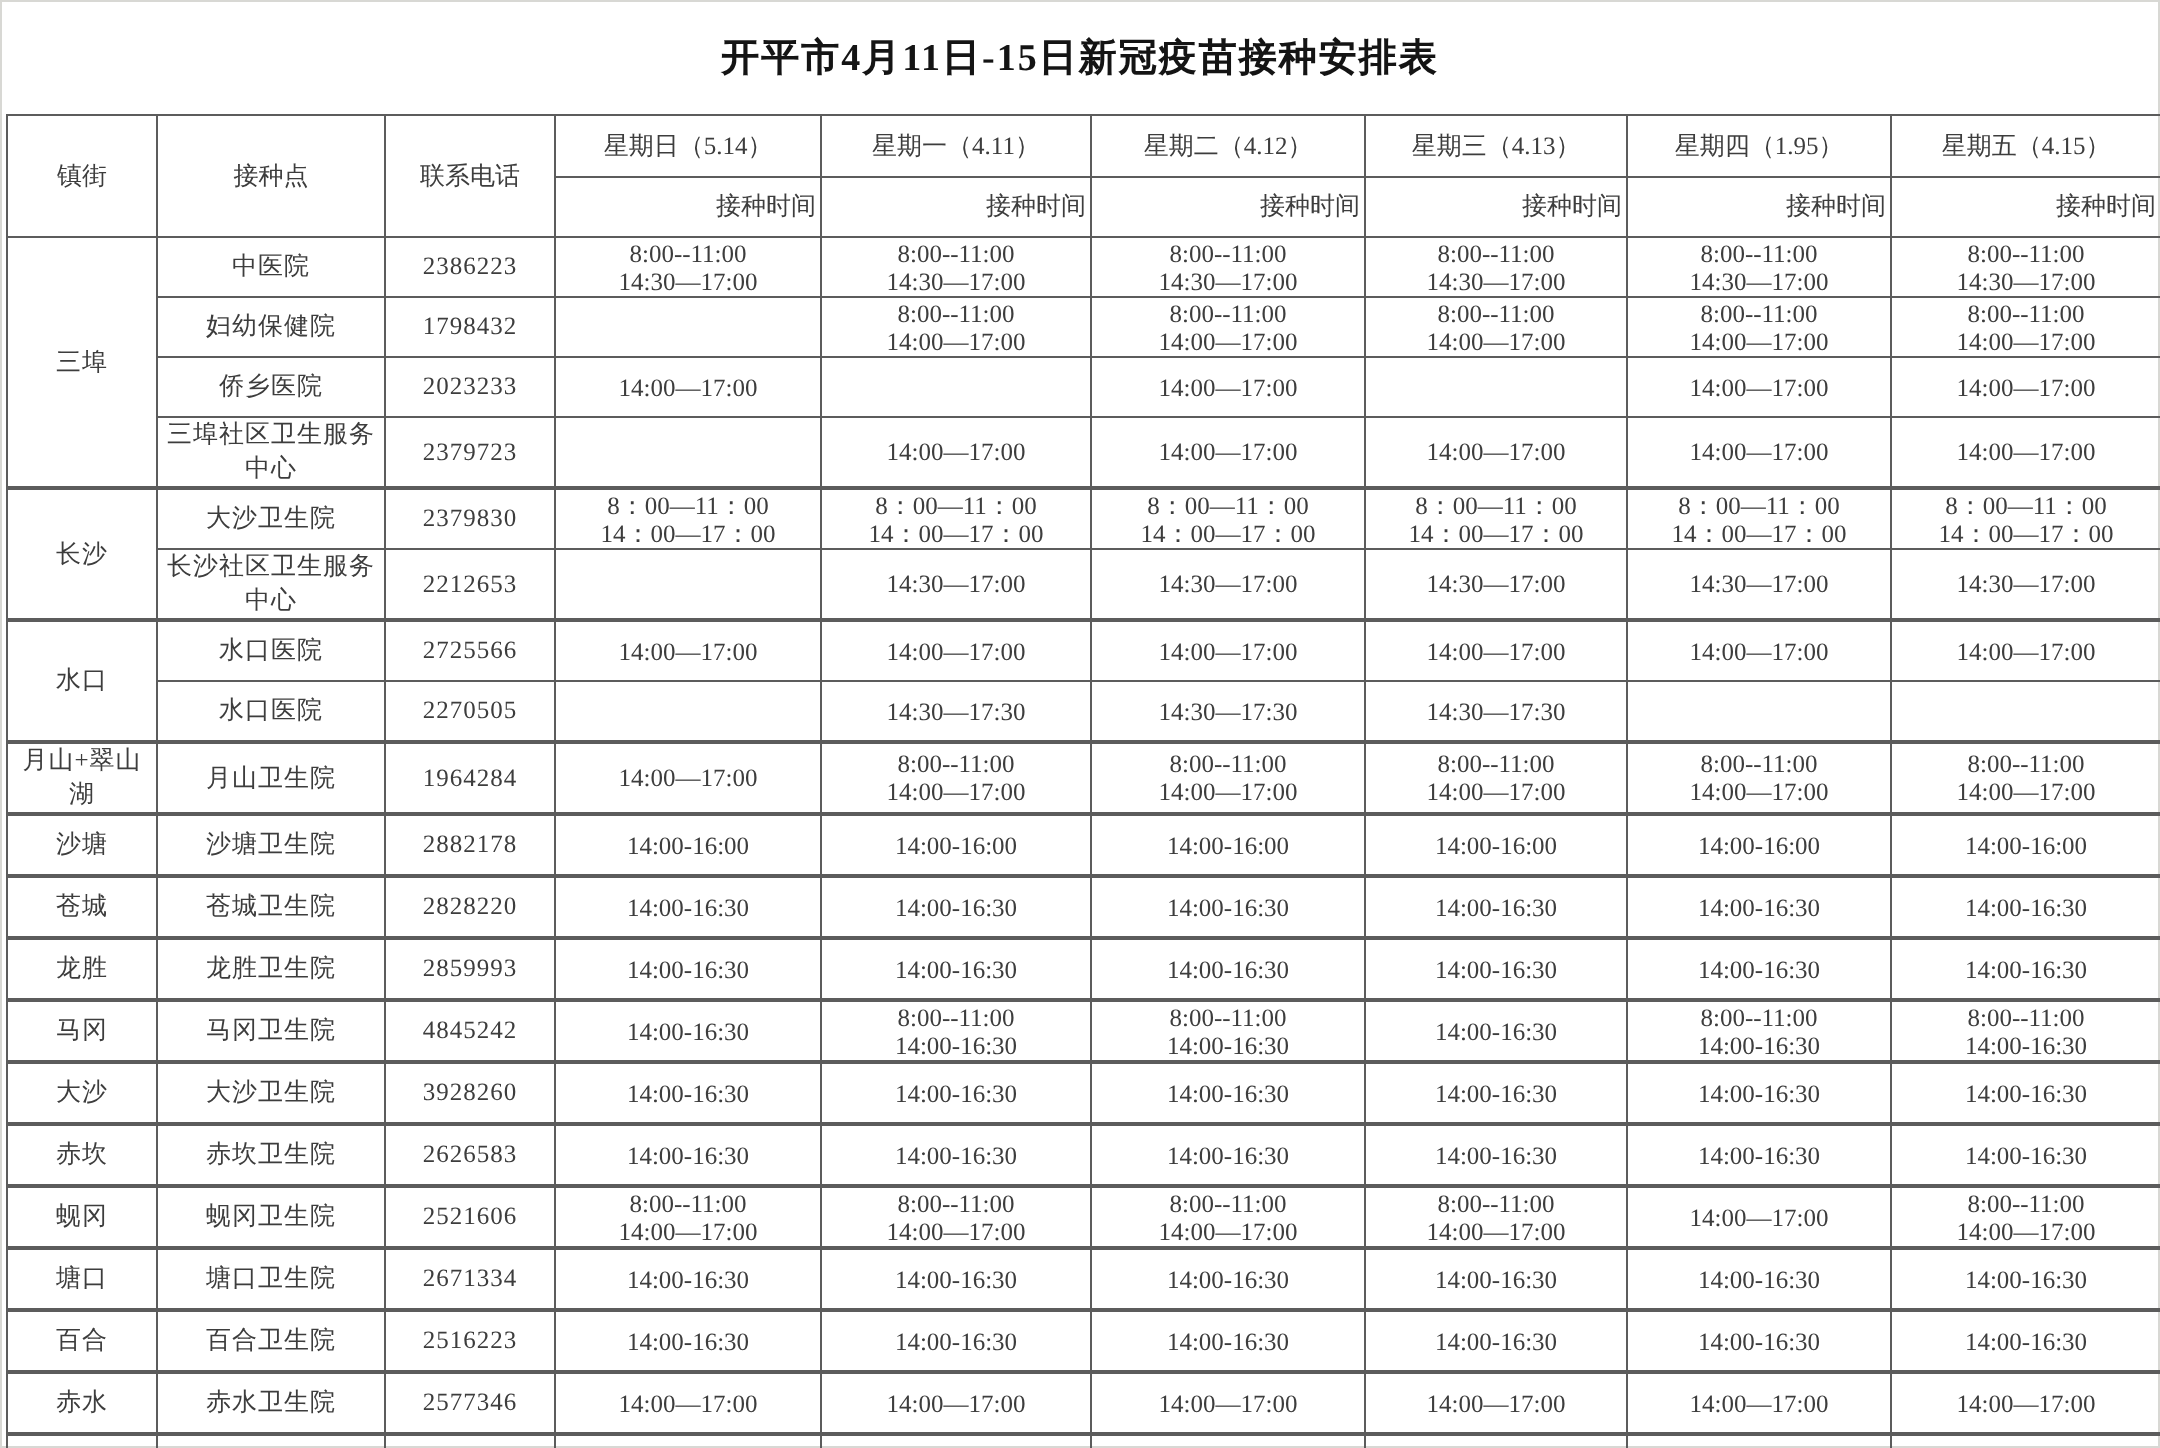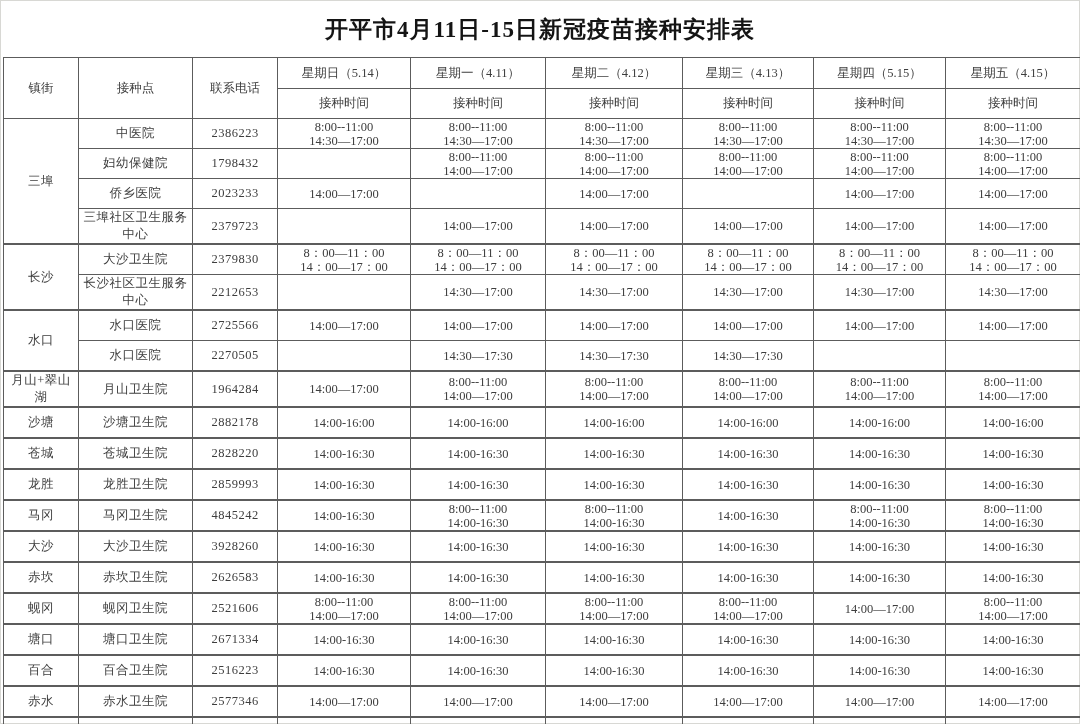--- a/index.html
+++ b/index.html
@@ -13,21 +13,21 @@
     position:relative;
     width:1080px;height:724px;
     box-sizing:border-box;
     background:#ffffff;
     border:1px solid #d8d8d4;
     display:flex;flex-direction:column;
   }
   .title{
     height:56px;flex:0 0 56px;
     display:flex;align-items:center;justify-content:center;
-    font-size:23px;font-weight:bold;color:#141414;
+    font-size:19px;font-weight:bold;color:#141414;
     letter-spacing:1px;
   }
   table{
     width:1074px;
     margin:0 2px;
     flex:1 1 auto;
     border-collapse:collapse;
     table-layout:fixed;
     height:664px;
   }
@@ -35,21 +35,21 @@
     border:1px solid #5c5c5c;
     text-align:center;
     vertical-align:middle;
     padding:0 2px;
     font-size:12.5px;
     color:#3d3d3d;
     font-weight:normal;
     overflow:hidden;
   }
   thead tr.hrow1 th{height:30px;}
-  thead tr.hrow2 th{height:29px;}
+  thead tr.hrow2 th{height:29px;text-align:right;}
   tbody td{height:29px;}
   tbody tr.group-start:not(:first-child) td{border-top-width:2px;}
   .time-cell div{line-height:14px;white-space:nowrap;}
   .site-cell,.town-cell{letter-spacing:0.5px;}
   .phone-cell{letter-spacing:0.5px;}
 </style>
 </head>
 <body>
 
 <div class="page">
@@ -68,21 +68,21 @@
     </colgroup>
     <thead>
       <tr class="hrow1" id="head-row-1">
         <th rowspan="2">镇街</th>
         <th rowspan="2">接种点</th>
         <th rowspan="2">联系电话</th>
       <th>星期日（5.14）</th>
           <th>星期一（4.11）</th>
           <th>星期二（4.12）</th>
           <th>星期三（4.13）</th>
-          <th>星期四（5.15）</th>
+          <th>星期四（1.95）</th>
           <th>星期五（4.15）</th>
         </tr>
       <tr class="hrow2" id="head-row-2">
           <th>接种时间</th>
           <th>接种时间</th>
           <th>接种时间</th>
           <th>接种时间</th>
           <th>接种时间</th>
           <th>接种时间</th>
         </tr>

